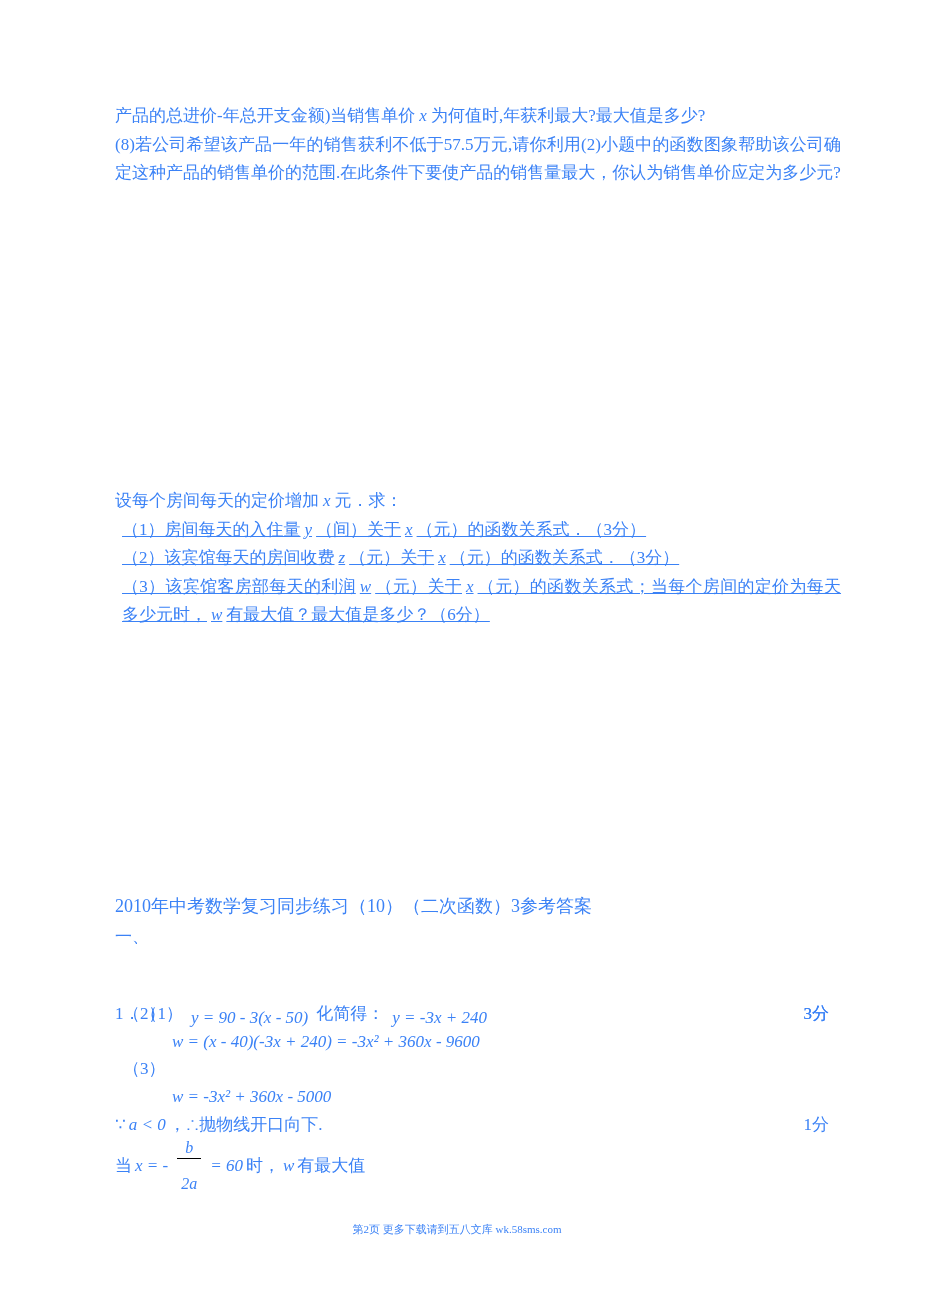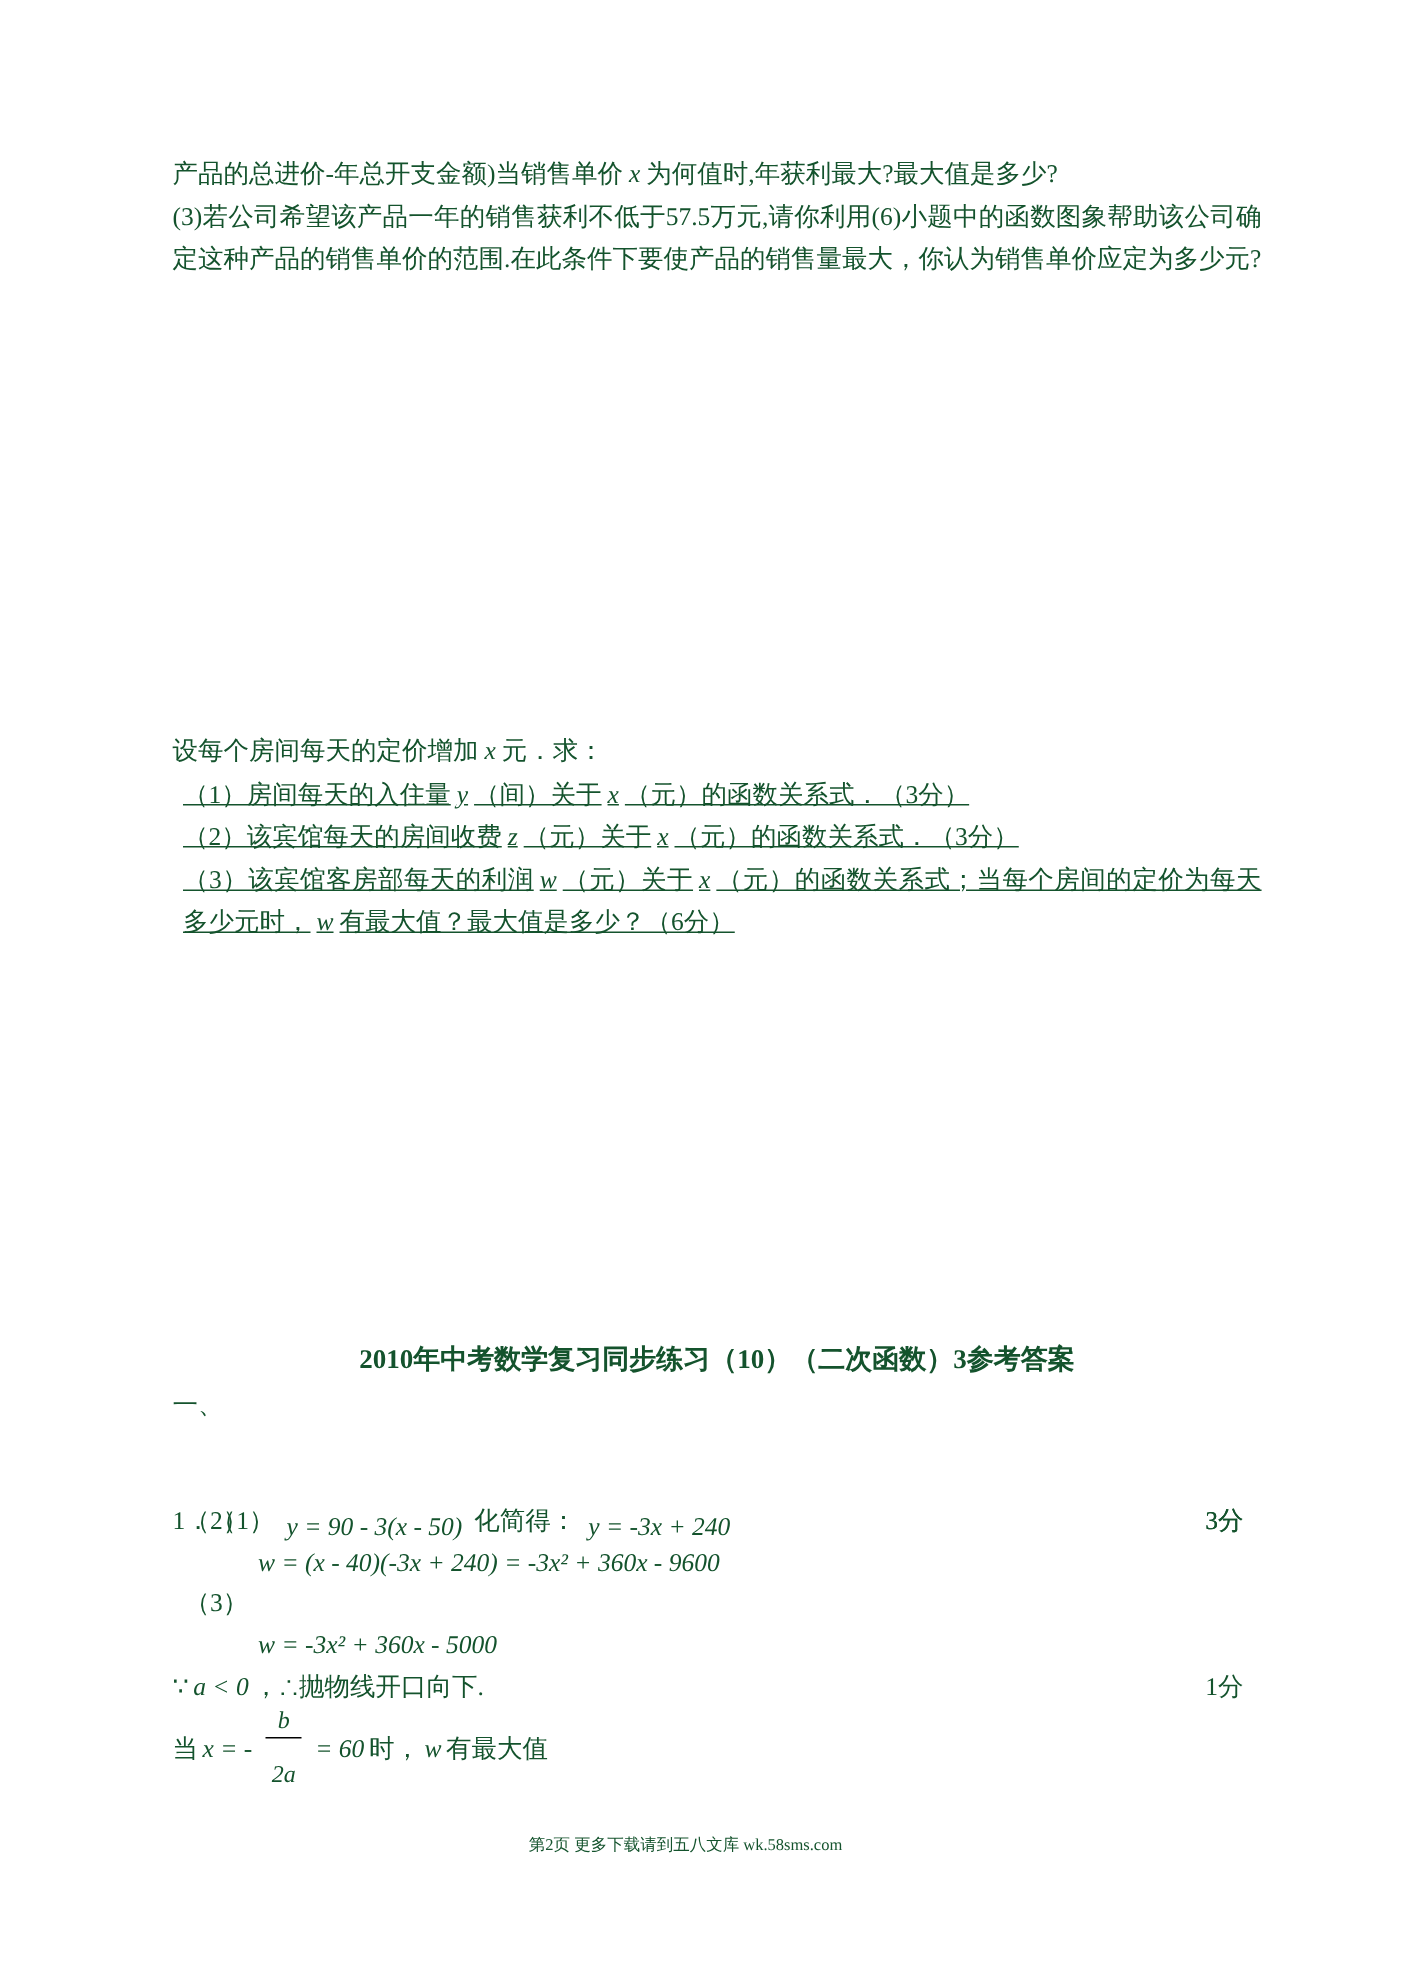--- a/index.html
+++ b/index.html
@@ -2,32 +2,32 @@
 <html><head>
 <meta charset="utf-8">
 <style>
   * { box-sizing: border-box; }
   html, body { margin: 0; padding: 0; background: #ffffff; }
   .page {
     position: relative;
     width: 914px;
     height: 1316px;
     background: #ffffff;
-    color: #14532d;
+    color: #3b82f6;
     font-family: "Liberation Serif", serif;
     font-size: 17px;
     overflow: hidden;
   }
   .block { position: absolute; left: 115px; width: 726px; }
   p.doc { margin: 0; text-align: justify; line-height: 28.5px; }
   .mvar, .math { font-style: italic; font-family: "Liberation Serif", serif; }
   .mvar { margin: 0 4px; }
   .bold { font-weight: bold; }
   .qline { padding-left: 7px; text-decoration: underline; }
-  .title { text-align: center; font-weight: bold; font-size: 18px; line-height: 26px; }
+  .title { font-weight: normal; font-size: 18px; line-height: 26px; }
   .ans-row { position: absolute; left: 115px; width: 726px; line-height: 24px; }
   .indent { padding-left: 8px; }
   .score { position: absolute; right: 12px; top: 0; font-style: normal; }
   .eqshift { position: relative; top: 4px; margin: 0 8px; white-space: nowrap; }
   .eqline { margin-left: 57px; margin-top: 4px; }
   .frac-row { display: flex; align-items: center; height: 52px; }
   .frac-row > span { white-space: nowrap; }
   .frac {
     display: inline-flex; flex-direction: column; align-items: center;
     vertical-align: middle; margin: 0 6px; line-height: 1.15; font-size: 16px;
@@ -37,21 +37,21 @@
   .m-sp { margin: 0 3px; text-align: center; }
   .footer { position: absolute; left: 0; width: 100%; text-align: center; font-size: 11px; }
 </style>
 </head>
 <body>
 
 <div class="page">
 
   <section class="block" style="top:102px">
     <p class="doc"><span>产品的总进价-年总开支金额)当销售单价</span><span class="mvar">x</span><span>为何值时,年获利最大?最大值是多少?</span></p>
-    <p class="doc">(3)若公司希望该产品一年的销售获利不低于57.5万元,请你利用(6)小题中的函数图象帮助该公司确定这种产品的销售单价的范围.在此条件下要使产品的销售量最大，你认为销售单价应定为多少元?</p>
+    <p class="doc">(8)若公司希望该产品一年的销售获利不低于57.5万元,请你利用(2)小题中的函数图象帮助该公司确定这种产品的销售单价的范围.在此条件下要使产品的销售量最大，你认为销售单价应定为多少元?</p>
   </section>
 
   <section class="block" style="top:487px">
     <p class="doc"><span>设每个房间每天的定价增加</span><span class="mvar">x</span><span>元．求：</span></p>
     <p class="doc qline"><span>（1）房间每天的入住量</span><span class="mvar">y</span><span>（间）关于</span><span class="mvar">x</span><span>（元）的函数关系式．（3分）</span></p>
     <p class="doc qline"><span>（2）该宾馆每天的房间收费</span><span class="mvar">z</span><span>（元）关于</span><span class="mvar">x</span><span>（元）的函数关系式．（3分）</span></p>
     <p class="doc qline"><span>（3）该宾馆客房部每天的利润</span><span class="mvar">w</span><span>（元）关于</span><span class="mvar">x</span><span>（元）的函数关系式；当每个房间的定价为每天多少元时，</span><span class="mvar">w</span><span>有最大值？最大值是多少？（6分）</span></p>
   </section>
 
   <div class="block title" style="top:893px">2010年中考数学复习同步练习（10）（二次函数）3参考答案</div>

